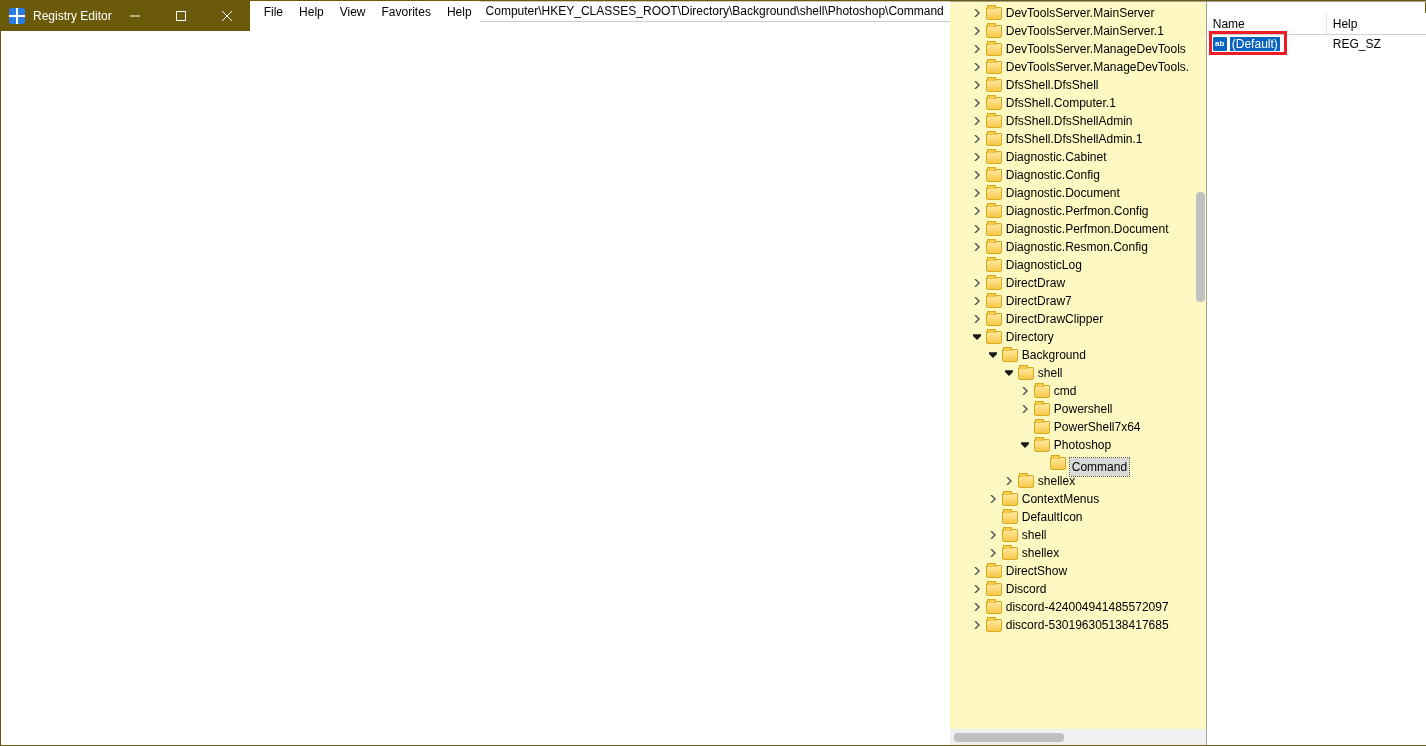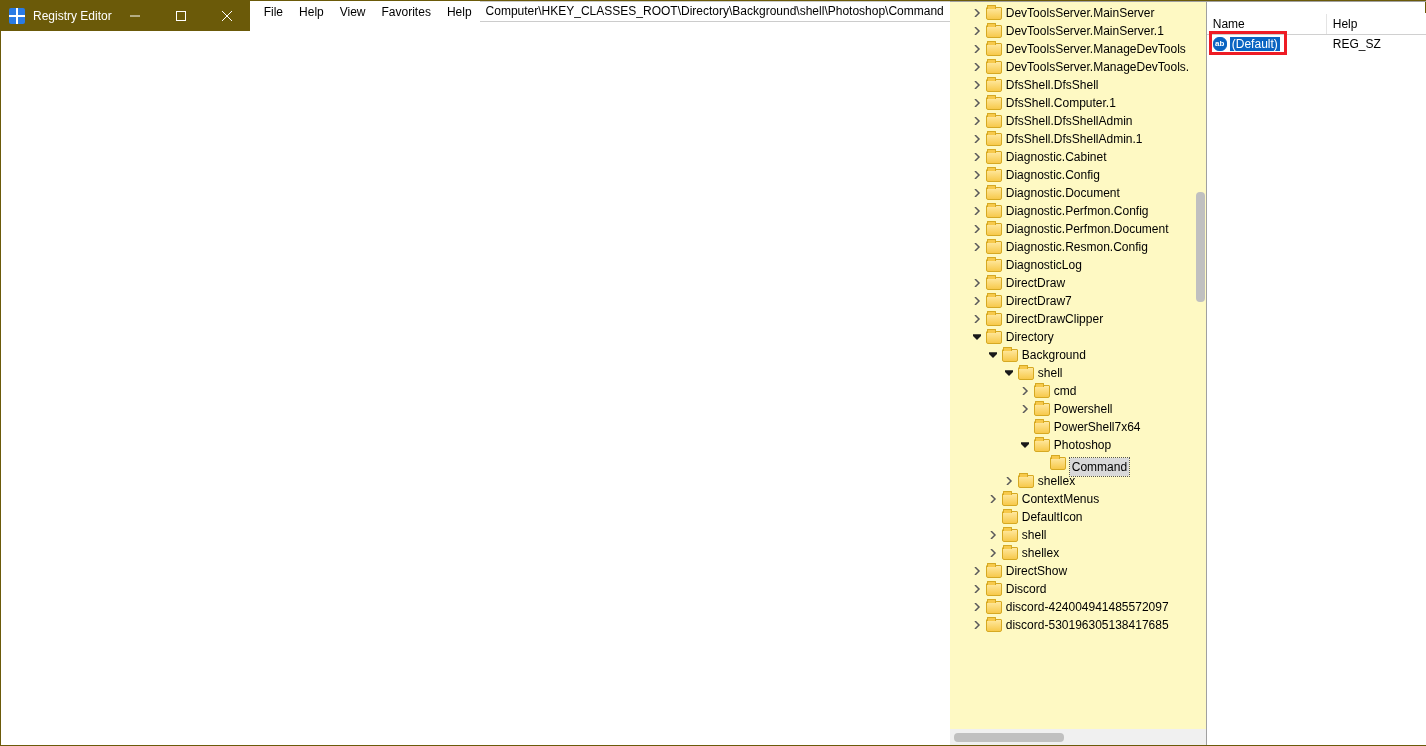--- a/index.html
+++ b/index.html
@@ -191,21 +191,21 @@
     width: 120px;
     display: flex; align-items: center;
     gap: 3px;
   }
   .cell-type { width: 120px; }
   .cell-data { width: 280px; }
   .value-icon {
     width: 14px; height: 14px;
     background: #fff;
     border: 1px solid #6b8ec6;
-    border-radius: 6px;
+    border-radius: 1px;
     display: inline-flex;
     align-items: center;
     justify-content: center;
     font-size: 8px;
     color: #b03030;
     font-weight: bold;
     line-height: 1;
     flex-shrink: 0;
   }
   .list-row.selected .cell-name .name-text {

